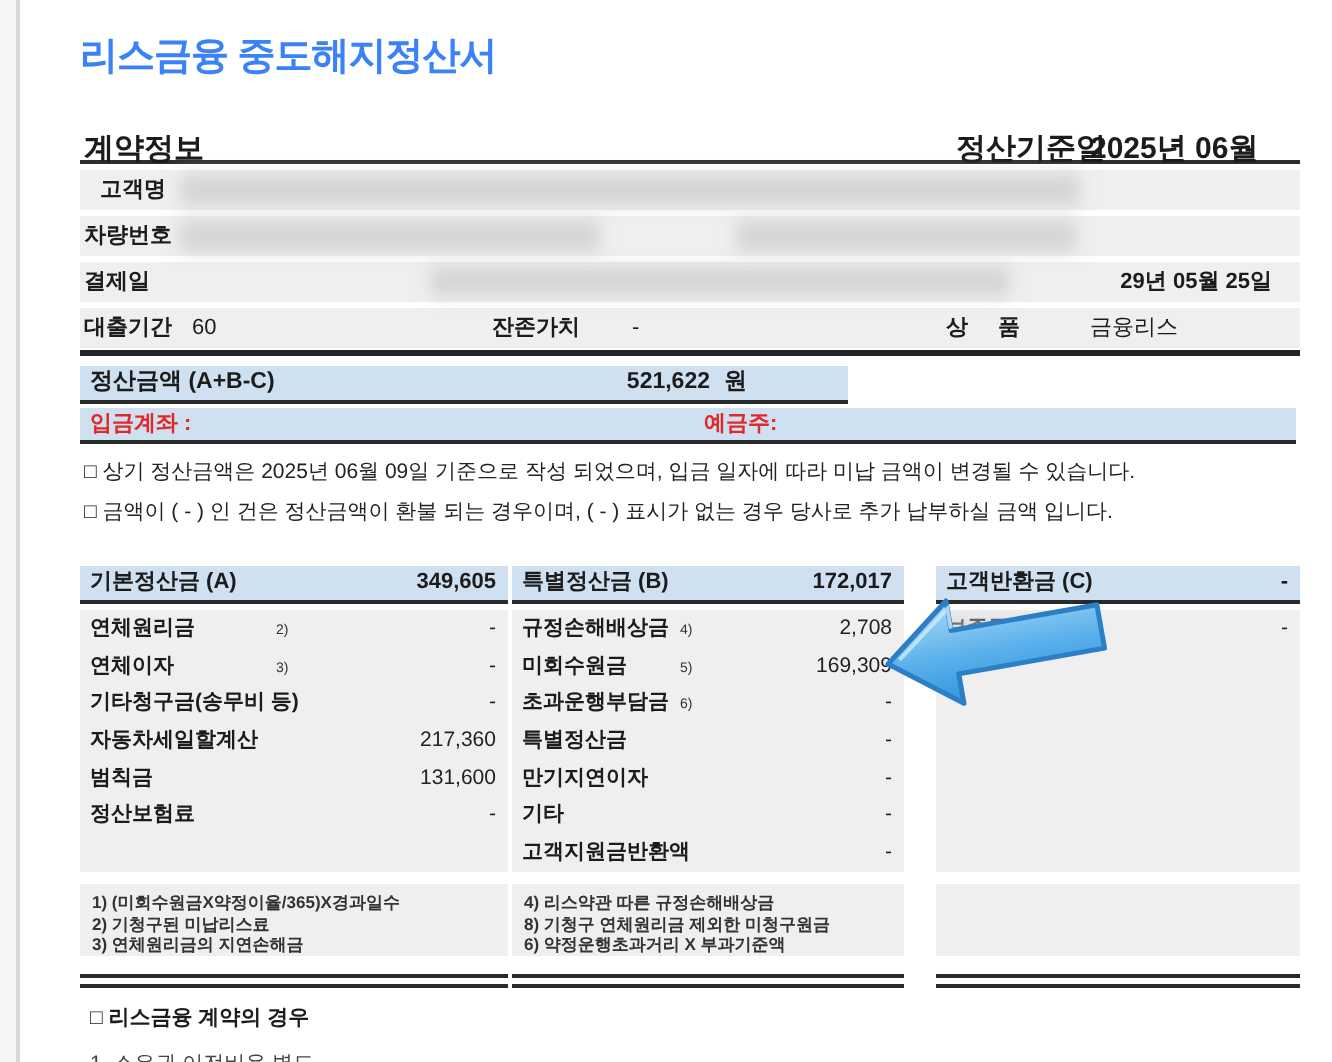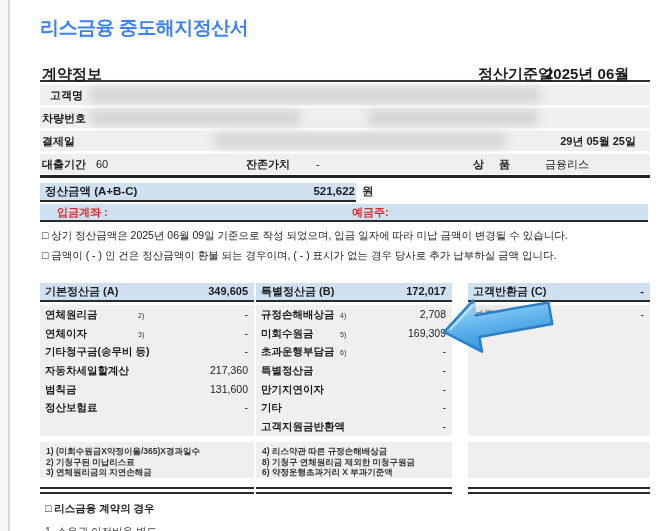--- a/index.html
+++ b/index.html
@@ -62,28 +62,28 @@
     <span class="abs b wide-gap" style="left:433px;">상 품</span>
     <span class="abs" style="left:505px;">금융리스</span>
   </div>
   <div class="thickline"></div>
 
   <div class="blur" style="left:90px;top:87px;width:450px;height:16px;"></div>
   <div class="blur" style="left:90px;top:110px;width:210px;height:16px;"></div>
   <div class="blur" style="left:368px;top:110px;width:170px;height:16px;"></div>
   <div class="blur" style="left:215px;top:133px;width:290px;height:15px;"></div>
 
-  <div class="blueband" style="left:40px;top:183px;width:316px;height:17px;line-height:17px;">
+  <div class="blueband" style="left:40px;top:183px;width:384px;height:17px;line-height:17px;">
     <span class="abs b" style="left:5px;">정산금액 (A+B-C)</span>
     <span class="abs b" style="left:205px;width:110px;text-align:right;">521,622</span>
     <span class="abs b" style="left:322px;">원</span>
   </div>
 
   <div class="blueband" style="left:40px;top:204px;width:608px;height:16px;line-height:16px;font-size:11px;">
-    <span class="abs red" style="left:5px;margin-left:12px;">입금계좌 :</span>
+    <span class="abs red" style="left:5px;">입금계좌 :</span>
     <span class="abs red" style="left:312px;">예금주:</span>
   </div>
 
   <div class="note" style="top:229px;">□ 상기 정산금액은 2025년 06월 09일 기준으로 작성 되었으며, 입금 일자에 따라 미납 금액이 변경될 수 있습니다.</div>
   <div class="note" style="top:249px;">□ 금액이 ( - ) 인 건은 정산금액이 환불 되는 경우이며, ( - ) 표시가 없는 경우 당사로 추가 납부하실 금액 입니다.</div>
 
 
   <div class="col" style="left:40px;width:214px;">
     <div class="col-head">
       <span class="ch-label">기본정산금 (A)</span>

